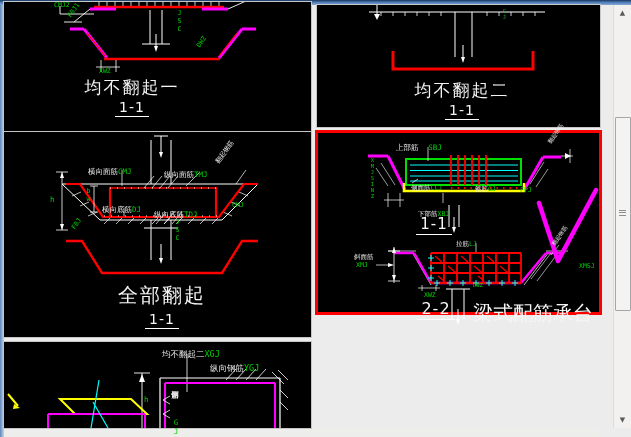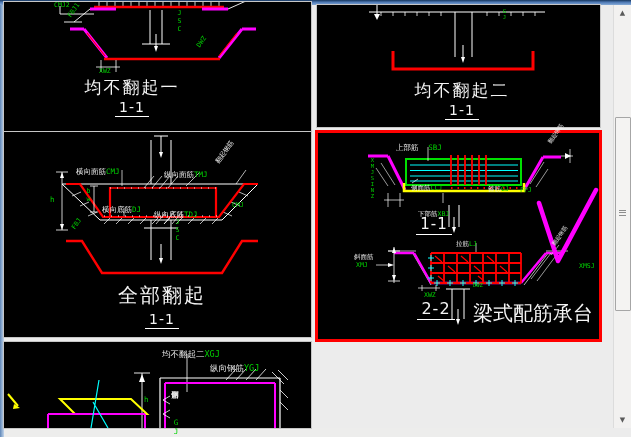--- a/index.html
+++ b/index.html
@@ -7,21 +7,21 @@
        font-family:"DejaVu Sans",sans-serif;}
   .titlebar-edge{position:absolute;left:0;top:0;width:631px;height:5px;
        background:linear-gradient(to bottom,#16365e,#4f7ab5 45%,#86abd8);}
   .left-edge{position:absolute;left:0;top:5px;width:4px;height:432px;
        background:linear-gradient(to right,#5f87b8,#c3d5ea);}
   .bottom-strip{position:absolute;left:4px;top:428px;width:596px;height:9px;background:#ededec;}
   .panel{position:absolute;background:#000;box-shadow:0 0 0 1px #c6c6c6;}
   .p1{left:4px;top:2px;width:307px;height:153px;}
   .p2{left:317px;top:5px;width:283px;height:122px;}
   .p3{left:4px;top:132px;width:307px;height:205px;}
-  .p4{left:315px;top:130px;width:287px;height:212px;border:3px solid #ff0000;box-sizing:border-box;box-shadow:none;}
+  .p4{left:315px;top:130px;width:287px;height:185px;border:3px solid #ff0000;box-sizing:border-box;box-shadow:none;}
   .p5{left:4px;top:342px;width:307px;height:86px;}
   .panel svg{position:absolute;left:0;top:0;}
   .lbl{position:absolute;white-space:nowrap;line-height:1;font-family:"DejaVu Sans Mono",monospace;}
   .w{color:#ededed;font-family:"DejaVu Sans",sans-serif;}
   .g{color:#00d200;}
   .fs5{font-size:5.5px}.fs6{font-size:6.5px}.fs7{font-size:7.5px}.fs8{font-size:8.5px}
   .rot{transform:rotate(-55deg);transform-origin:0 100%;}
   .vt{writing-mode:vertical-rl;text-orientation:upright;letter-spacing:0px;}
   .cap{position:absolute;text-align:center;color:#f4f4f4;font-family:Liberation Serif, serif;letter-spacing:2px;}
   .sec{position:absolute;text-align:center;color:#f4f4f4;font-family:"DejaVu Sans",sans-serif;}
@@ -107,21 +107,21 @@
         <polygon points="155,126 159,126 157,132" fill="#fff"></polygon>
     </g>
     <path d="M58 40V98M52 40h12M52 98h12" stroke="#fff" stroke-width="0.8"></path>
     <polygon points="56,46 60,46 58,40" fill="#fff"></polygon>
       <polygon points="56,92 60,92 58,98" fill="#fff"></polygon>
     <path d="M90 54V80M86 54h8M86 80h8" stroke="#fff" stroke-width="0.8"></path>
     <path d="M62 109h16l20 32h120l20-32h16" stroke="#f00" stroke-width="2.4" fill="none"></path>
     <path d="M118 38v16M196 40l-14 14M120 76v8M178 82v4M232 52l10-14" stroke="#fff" stroke-width="0.7"></path>
     <path d="M140 56l10-12M148 56l10-12M156 56l10-12M164 56l10-12M152 92l10-12M160 92l10-12M168 92l10-12" stroke="#fff" stroke-width="0.7"></path>
   </svg>
-  <span class="lbl" style="left:72px;top:29px;"><span class="w fs7">横向面筋</span><span class="g fs7">CMJ</span></span>
+  <span class="lbl" style="left:84px;top:29px;"><span class="w fs7">横向面筋</span><span class="g fs7">CMJ</span></span>
   <span class="lbl" style="left:160px;top:32px;"><span class="w fs7">纵向面筋</span><span class="g fs7">TMJ</span></span>
   <span class="lbl" style="left:98px;top:67px;"><span class="w fs7">横向底筋</span><span class="g fs7">DJ</span></span>
   <span class="lbl" style="left:150px;top:72px;"><span class="w fs7">纵向底筋</span><span class="g fs7">TDJ</span></span>
   <span class="lbl w fs6 rot" style="left:216px;top:26px;">翻起钢筋</span>
   <span class="lbl g fs6" style="left:228px;top:70px;">CMJ</span>
   <span class="lbl g fs6 rot" style="left:72px;top:92px;">FBJ</span>
   <span class="lbl g fs6 vt" style="left:170px;top:86px;">JSC</span>
   <span class="lbl g fs6 vt" style="left:81px;top:55px;">bw</span>
   <span class="lbl g fs7" style="left:46px;top:64px;">h</span>
   <div class="cap" style="left:58px;width:200px;top:150px;font-size:20px;">全部翻起</div>
@@ -165,21 +165,21 @@
       <path d="M134 156V186M146 156V186M128 156h24" stroke="#fff" stroke-width="1"></path>
       <path d="M140 176v12" stroke="#fff" stroke-width="1"></path>
         <polygon points="138,186 142,186 140,192" fill="#fff"></polygon>
     </g>
     <path d="M221 70L240 128L278 57" stroke="#f0f" stroke-width="4.5" fill="none" stroke-linecap="round" stroke-linejoin="round"></path>
   </svg>
   <span class="lbl" style="left:78px;top:4px;"><span class="w fs7">上部筋</span> <span class="g fs7">SBJ</span></span>
   <span class="lbl w fs5 rot" style="left:234px;top:6px;">翻起钢筋</span>
   <span class="lbl g fs5 vt" style="left:51px;top:24px;">XMJSINZ</span>
   <span class="lbl" style="left:93px;top:44px;"><span class="w fs6">侧面筋</span><span class="g fs6">CCJ</span></span>
-  <span class="lbl" style="left:157px;top:45px;margin-left:13px;"><span class="w fs6">箍筋</span><span class="g fs6">GJ</span></span>
+  <span class="lbl" style="left:157px;top:45px;"><span class="w fs6">箍筋</span><span class="g fs6">GJ</span></span>
   <span class="lbl g fs6" style="left:202px;top:54px;">FPJ</span>
   <span class="lbl" style="left:100px;top:70px;"><span class="w fs6">下部筋</span><span class="g fs6">XBJ</span></span>
   <div class="sec" style="left:92px;width:48px;top:82px;font-size:15px;"><span class="u">1-1</span></div>
 
   <span class="lbl" style="left:138px;top:100px;"><span class="w fs6">拉筋</span><span class="g fs6">LJ</span></span>
   <span class="lbl w fs5 rot" style="left:238px;top:108px;">翻起钢筋</span>
   <span class="lbl w fs6" style="left:36px;top:121px;">斜面筋</span>
   <span class="lbl g fs6" style="left:38px;top:129px;">XMJ</span>
   <span class="lbl g fs6" style="left:229px;top:130px;margin-left:32px;">XMSJ</span>
   <span class="lbl g fs6" style="left:106px;top:159px;">XWZ</span>

